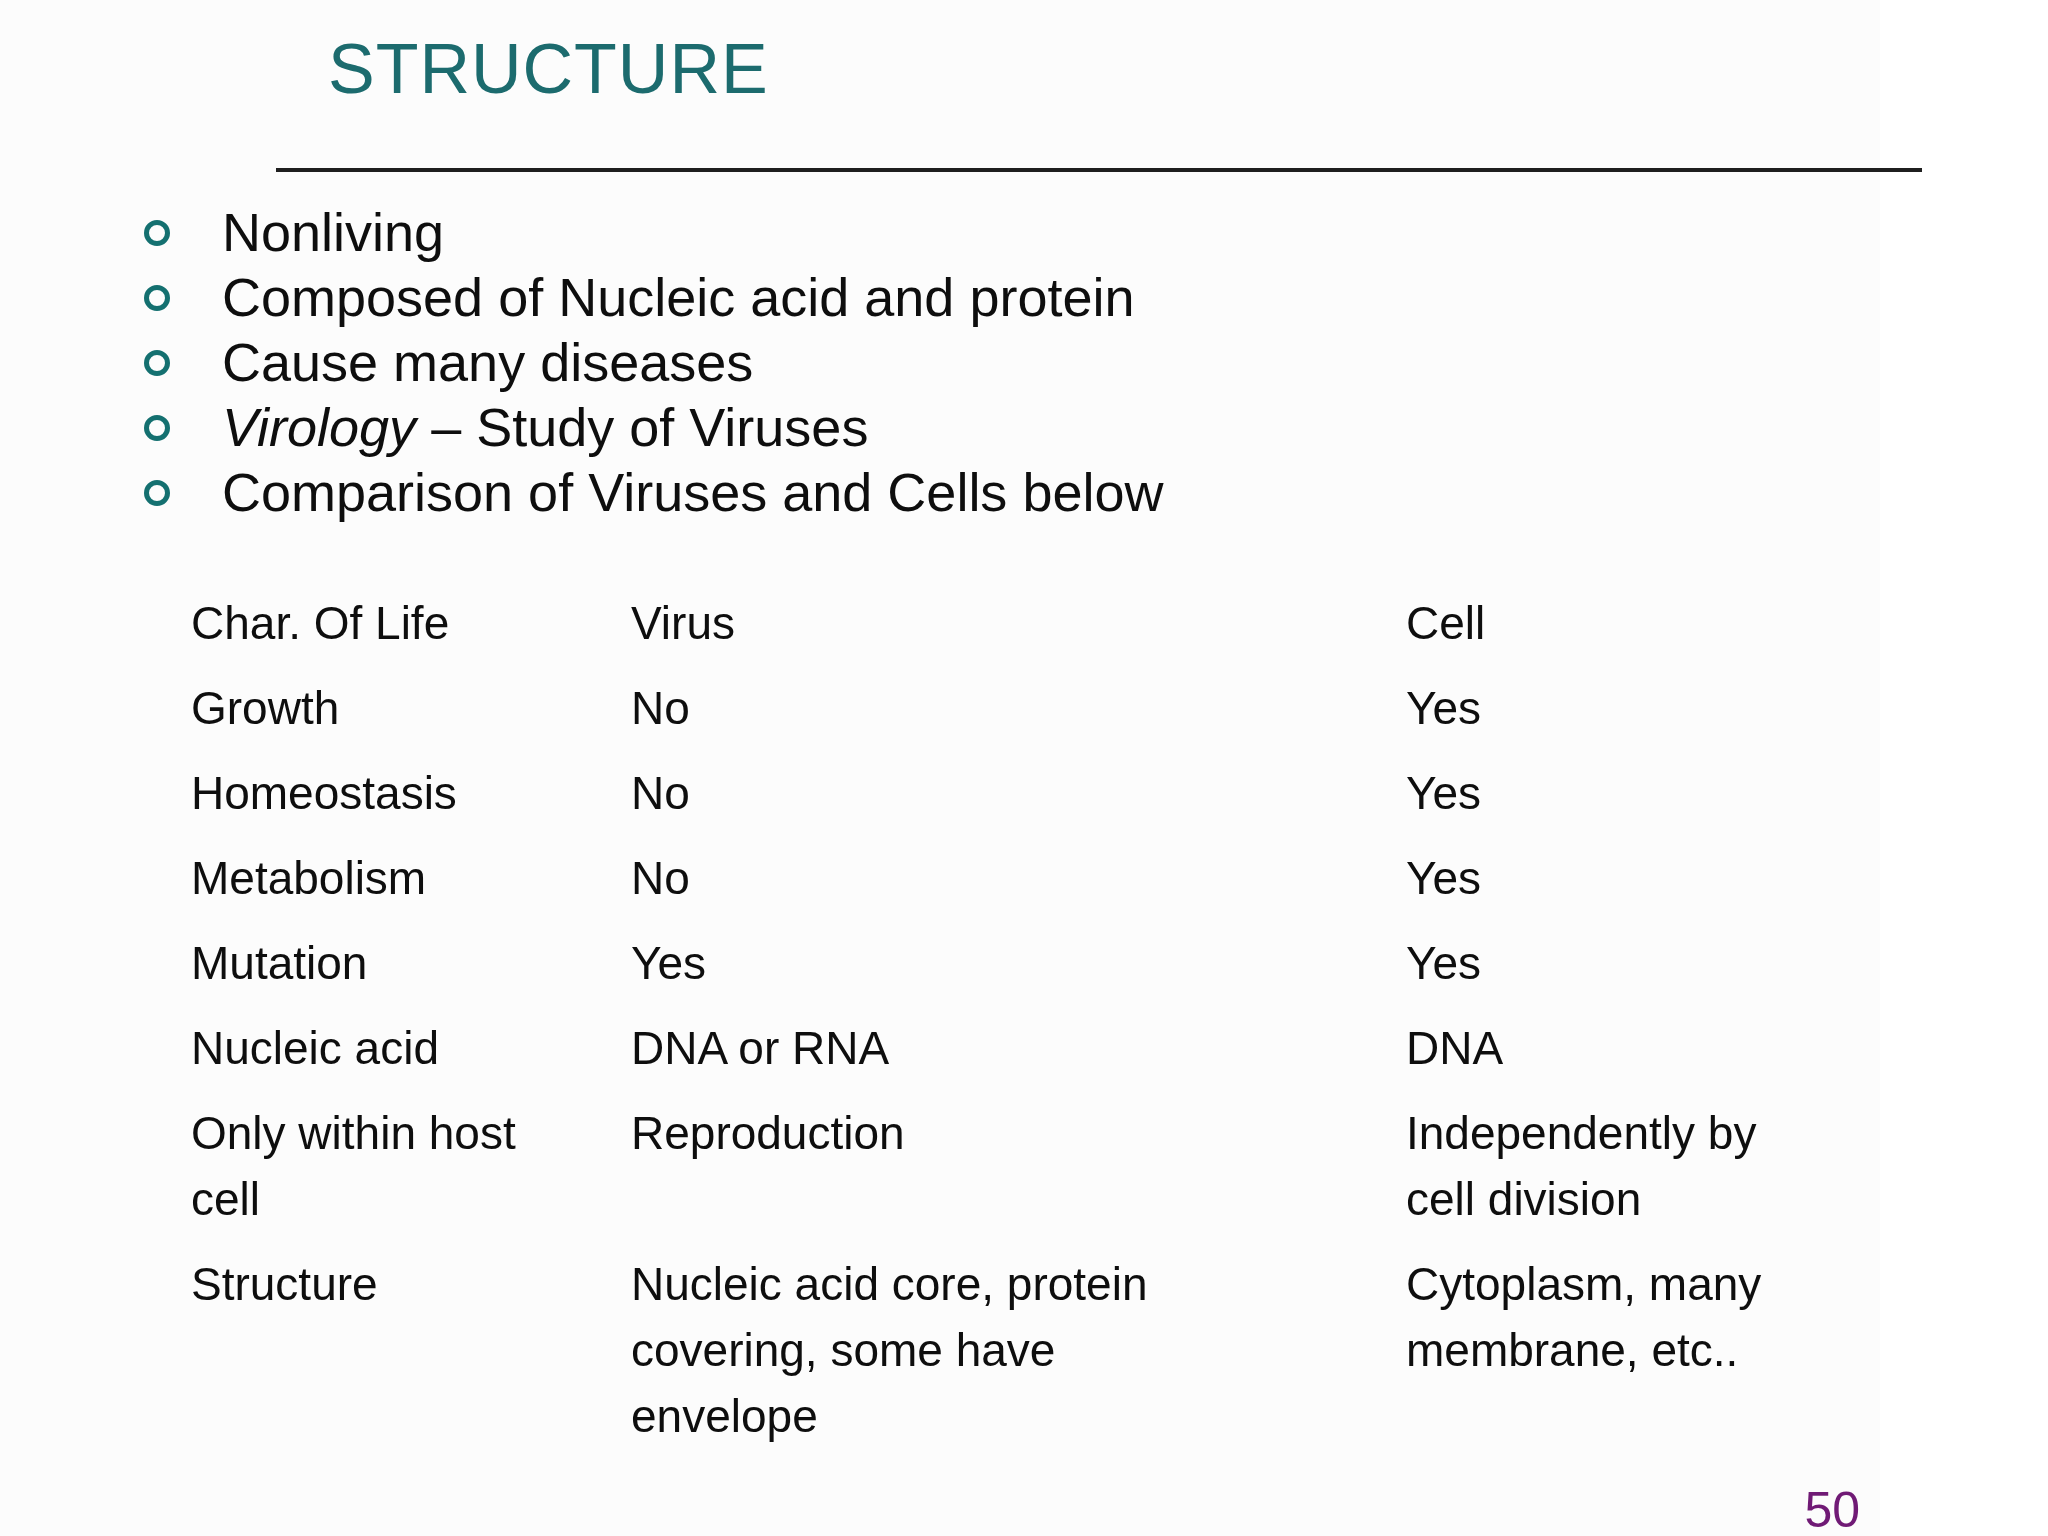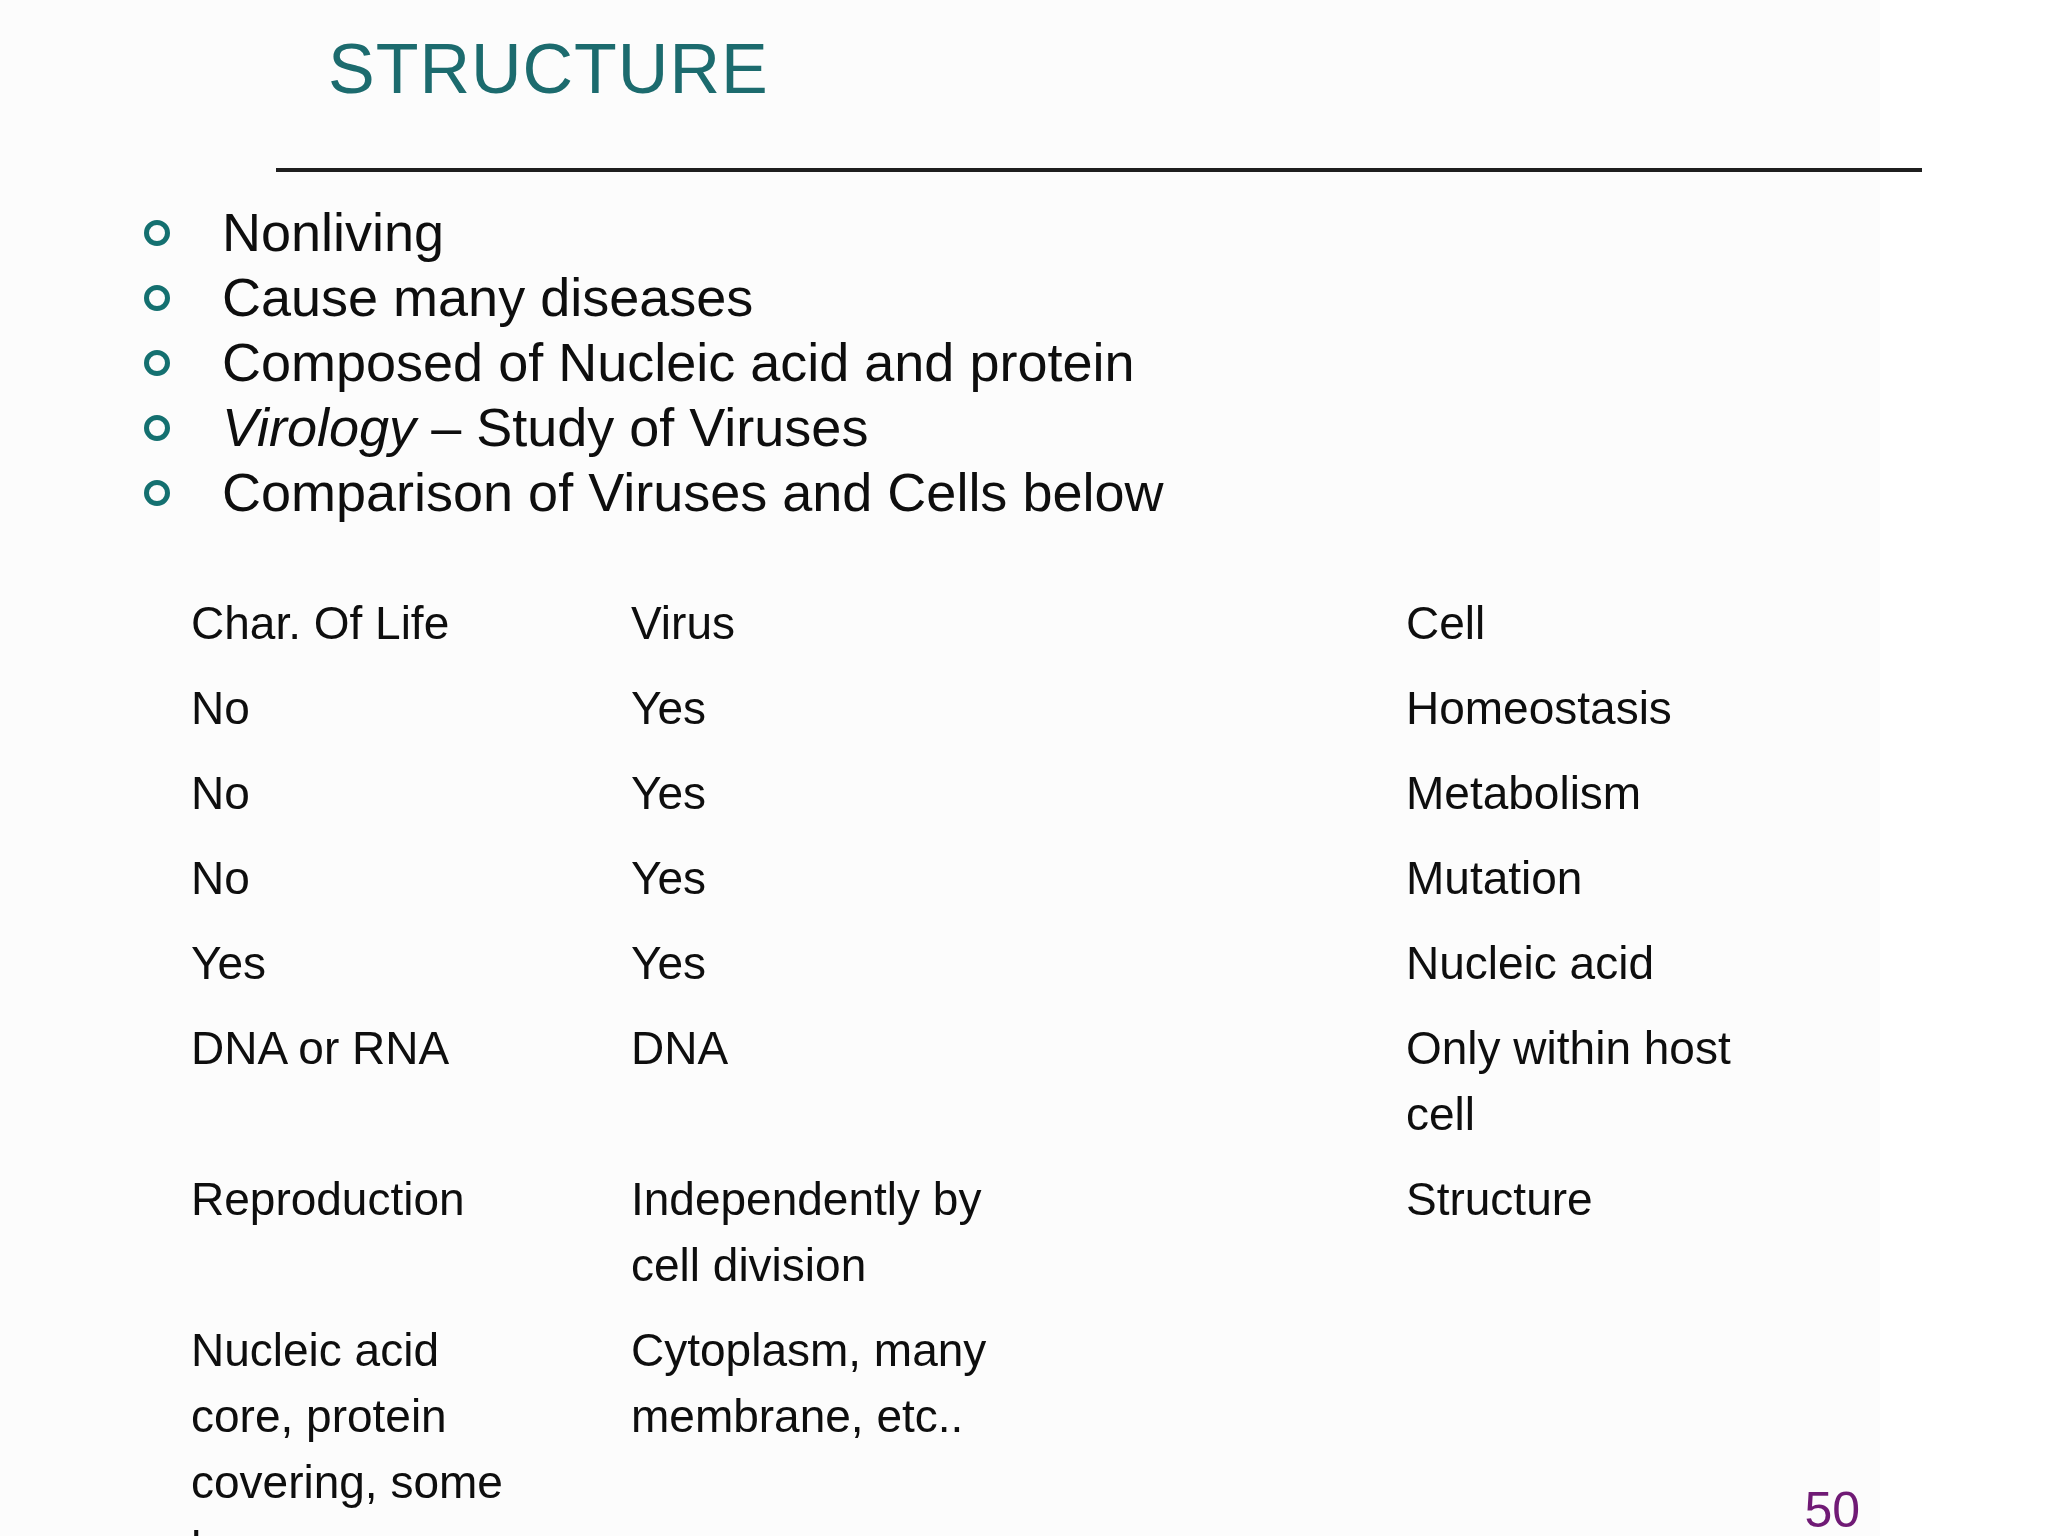--- a/index.html
+++ b/index.html
@@ -94,41 +94,42 @@
 
   <div class="rule"></div>
 
   <ul class="bullets">
     <li>
       <span class="ring"></span>
       <em></em><span>Nonliving</span>
     </li>
     <li>
       <span class="ring"></span>
-      <em></em><span>Cause many diseases</span>
+      <em></em><span>Composed of Nucleic acid and protein</span>
     </li>
     <li>
       <span class="ring"></span>
-      <em></em><span>Composed of Nucleic acid and protein</span>
+      <em></em><span>Cause many diseases</span>
     </li>
     <li>
       <span class="ring"></span>
       <em>Virology</em><span> – Study of Viruses</span>
     </li>
     <li>
       <span class="ring"></span>
       <em></em><span>Comparison of Viruses and Cells below</span>
     </li>
   </ul>
 
   <div class="cmp-table">
     <div class="cell c1">Char. Of Life</div>
     <div class="cell c2">Virus</div>
     <div class="cell c3">Cell</div>
 
+    <div class="cell c1">Growth</div>
     <div class="cell c2">No</div>
     <div class="cell c3">Yes</div>
 
     <div class="cell c1">Homeostasis</div>
     <div class="cell c2">No</div>
     <div class="cell c3">Yes</div>
 
     <div class="cell c1">Metabolism</div>
     <div class="cell c2">No</div>
     <div class="cell c3">Yes</div>

